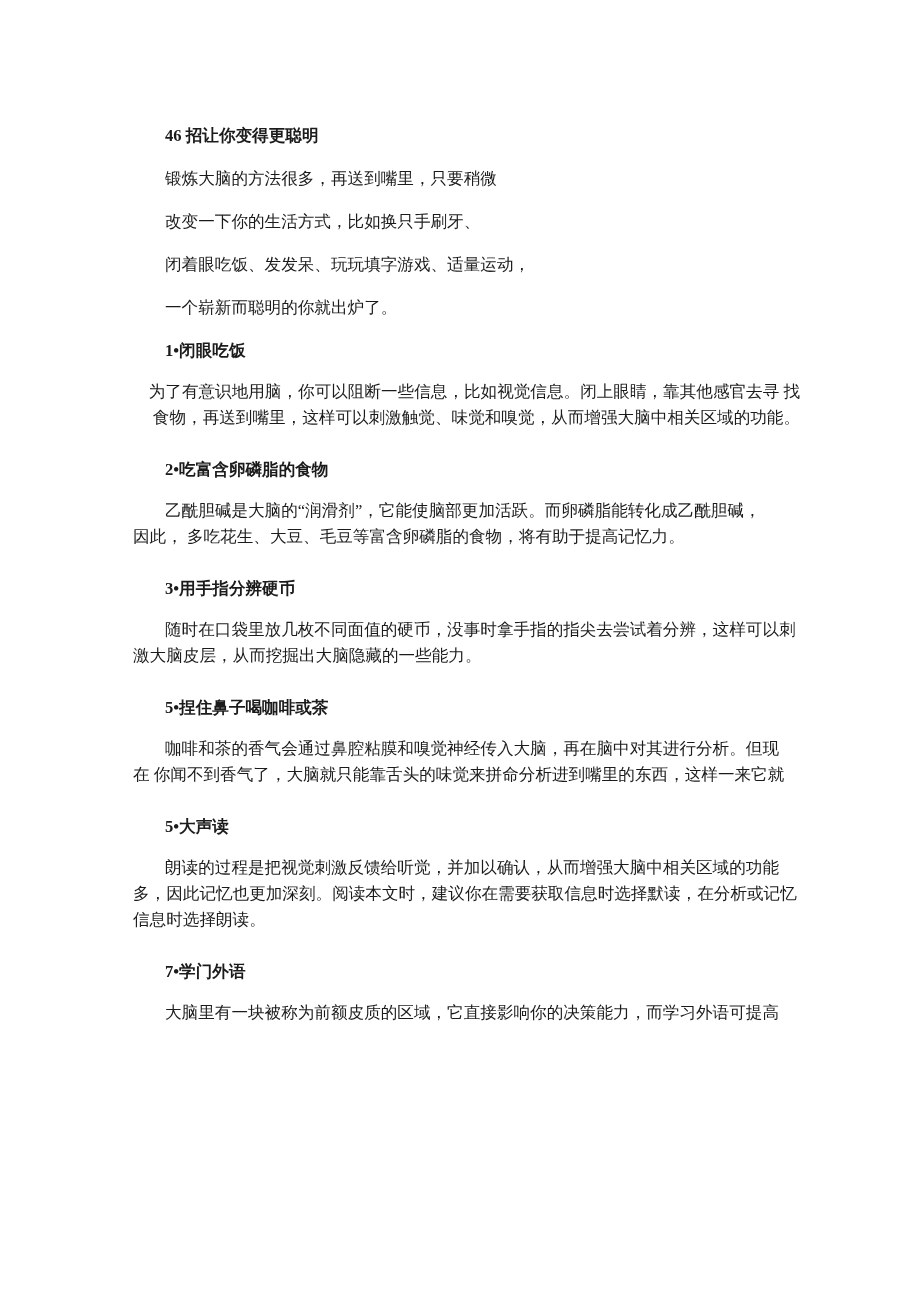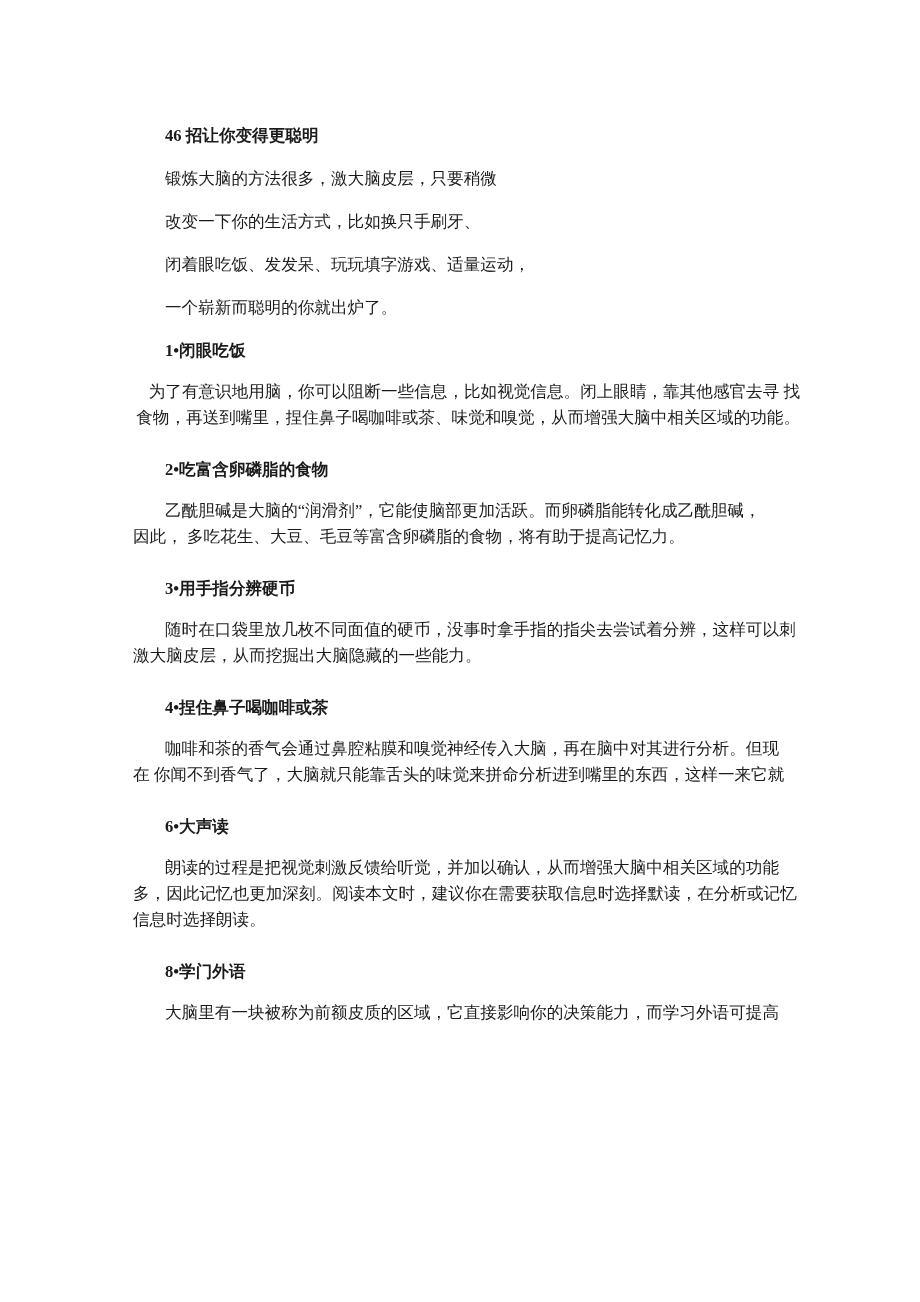--- a/index.html
+++ b/index.html
@@ -39,64 +39,64 @@
   }
 </style>
 </head>
 <body>
 
 <div class="page">
   <div class="doc">
     <div class="line title bold indent">46 招让你变得更聪明</div>
 
     <div id="intro-container">
-        <div class="line intro-line indent">锻炼大脑的方法很多，激大脑皮层，只要稍微</div>
+        <div class="line intro-line indent">锻炼大脑的方法很多，再送到嘴里，只要稍微</div>
         <div class="line intro-line indent">改变一下你的生活方式，比如换只手刷牙、</div>
         <div class="line intro-line indent">闭着眼吃饭、发发呆、玩玩填字游戏、适量运动，</div>
         <div class="line intro-line indent">一个崭新而聪明的你就出炉了。</div>
       </div>
 
     <div id="sections-container">
         <section>
           <div class="line heading bold indent">1•闭眼吃饭</div>
           <div class="body center">
             <div class="line">为了有意识地用脑，你可以阻断一些信息，比如视觉信息。闭上眼睛，靠其他感官去寻 找</div>
-            <div class="line">食物，再送到嘴里，捏住鼻子喝咖啡或茶、味觉和嗅觉，从而增强大脑中相关区域的功能。</div>
+            <div class="line">食物，再送到嘴里，这样可以刺激触觉、味觉和嗅觉，从而增强大脑中相关区域的功能。</div>
           </div>
         </section>
         <section>
           <div class="line heading bold indent">2•吃富含卵磷脂的食物</div>
           <div class="body">
             <div class="line indent">乙酰胆碱是大脑的“润滑剂”，它能使脑部更加活跃。而卵磷脂能转化成乙酰胆碱，</div>
             <div class="line">因此， 多吃花生、大豆、毛豆等富含卵磷脂的食物，将有助于提高记忆力。</div>
           </div>
         </section>
         <section>
           <div class="line heading bold indent">3•用手指分辨硬币</div>
           <div class="body">
             <div class="line indent">随时在口袋里放几枚不同面值的硬币，没事时拿手指的指尖去尝试着分辨，这样可以刺</div>
             <div class="line">激大脑皮层，从而挖掘出大脑隐藏的一些能力。</div>
           </div>
         </section>
         <section>
-          <div class="line heading bold indent">4•捏住鼻子喝咖啡或茶</div>
+          <div class="line heading bold indent">5•捏住鼻子喝咖啡或茶</div>
           <div class="body">
             <div class="line indent">咖啡和茶的香气会通过鼻腔粘膜和嗅觉神经传入大脑，再在脑中对其进行分析。但现</div>
             <div class="line">在 你闻不到香气了，大脑就只能靠舌头的味觉来拼命分析进到嘴里的东西，这样一来它就</div>
           </div>
         </section>
         <section>
-          <div class="line heading bold indent">6•大声读</div>
+          <div class="line heading bold indent">5•大声读</div>
           <div class="body">
             <div class="line indent">朗读的过程是把视觉刺激反馈给听觉，并加以确认，从而增强大脑中相关区域的功能</div>
             <div class="line">多，因此记忆也更加深刻。阅读本文时，建议你在需要获取信息时选择默读，在分析或记忆</div>
             <div class="line">信息时选择朗读。</div>
           </div>
         </section>
         <section>
-          <div class="line heading bold indent">8•学门外语</div>
+          <div class="line heading bold indent">7•学门外语</div>
           <div class="body">
             <div class="line indent">大脑里有一块被称为前额皮质的区域，它直接影响你的决策能力，而学习外语可提高</div>
           </div>
         </section>
       </div>
   </div>
 </div>
 
 </body></html>

